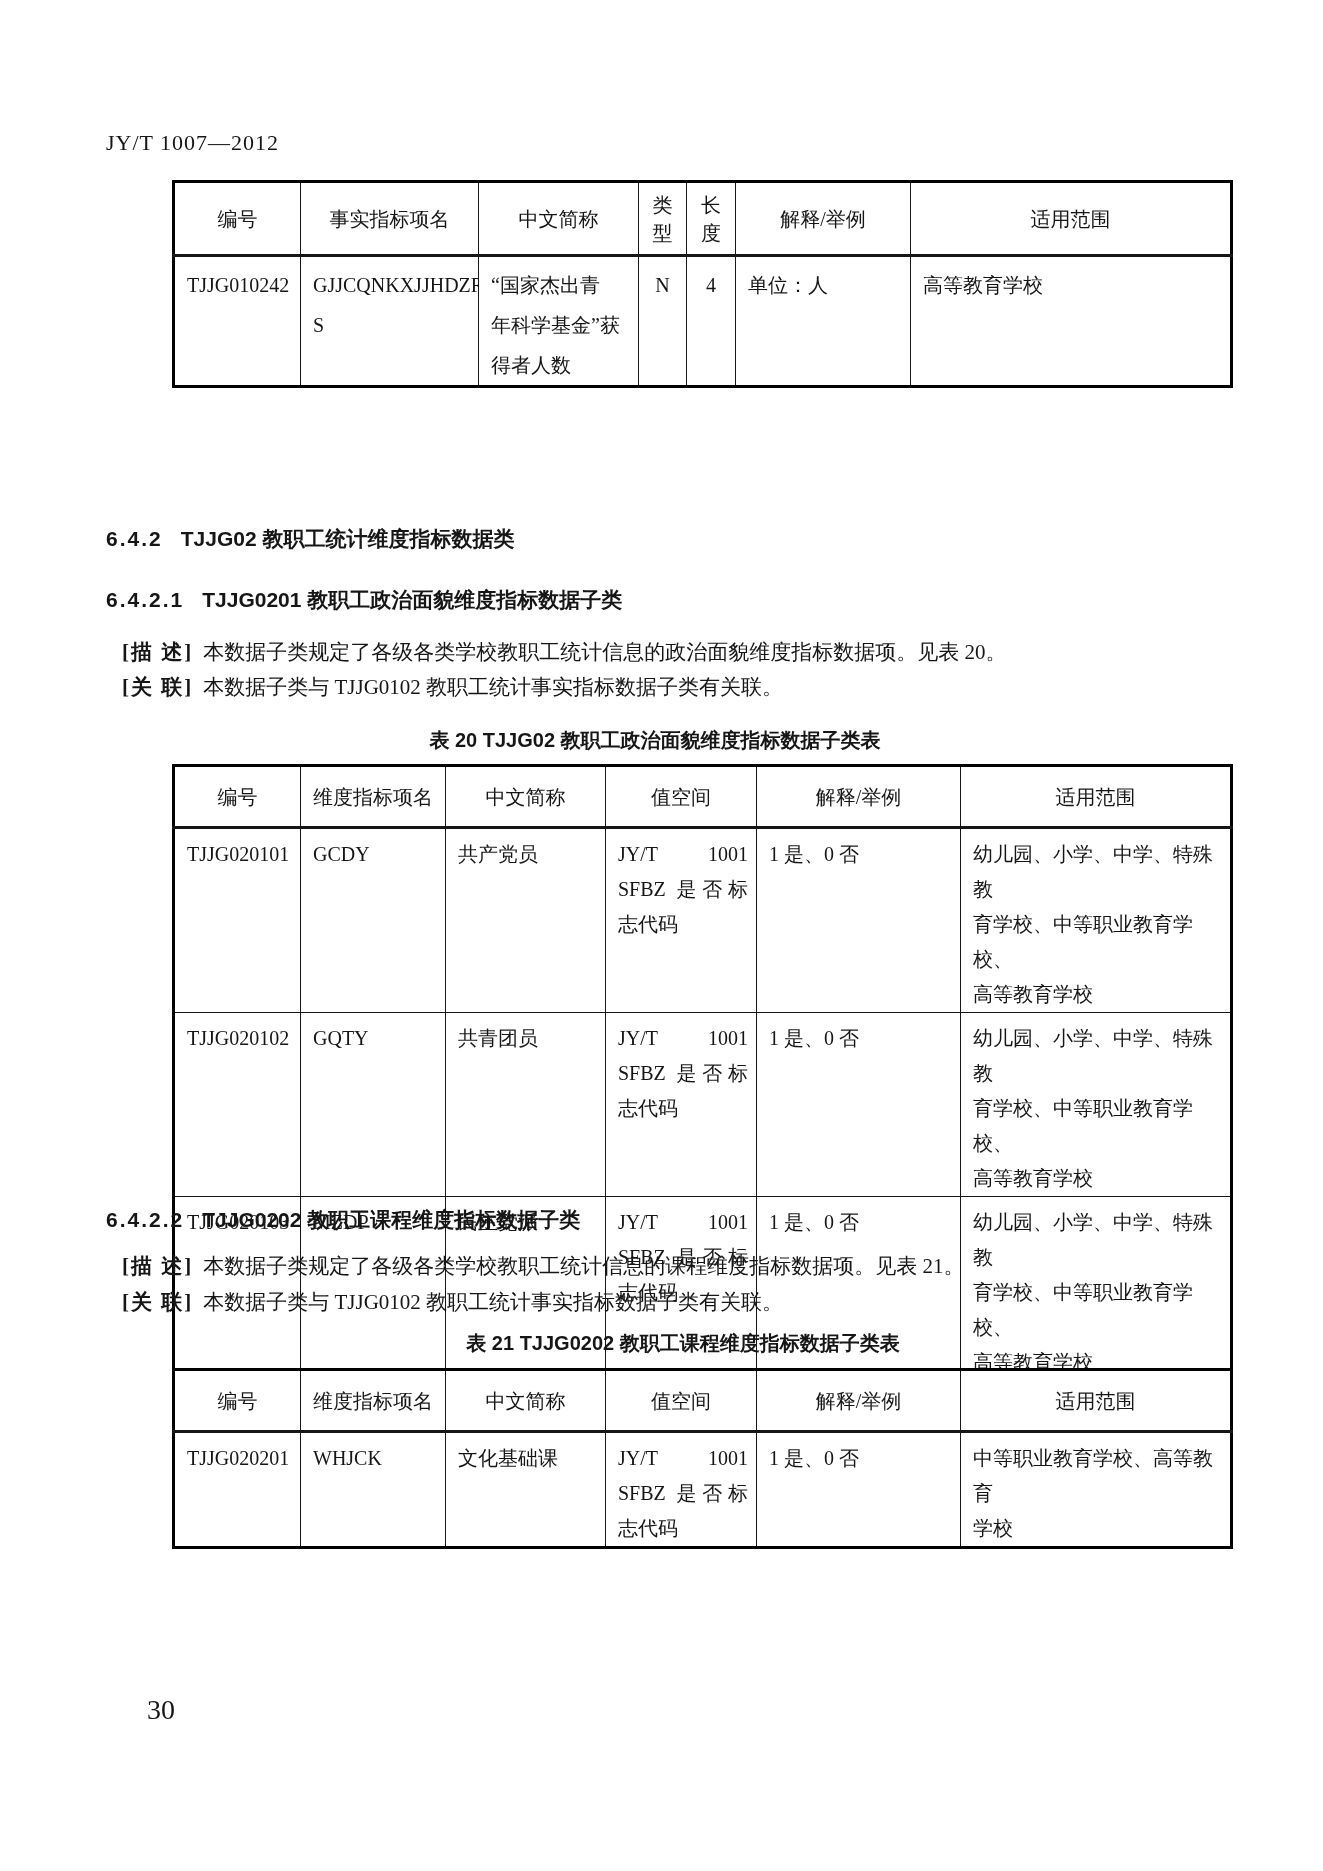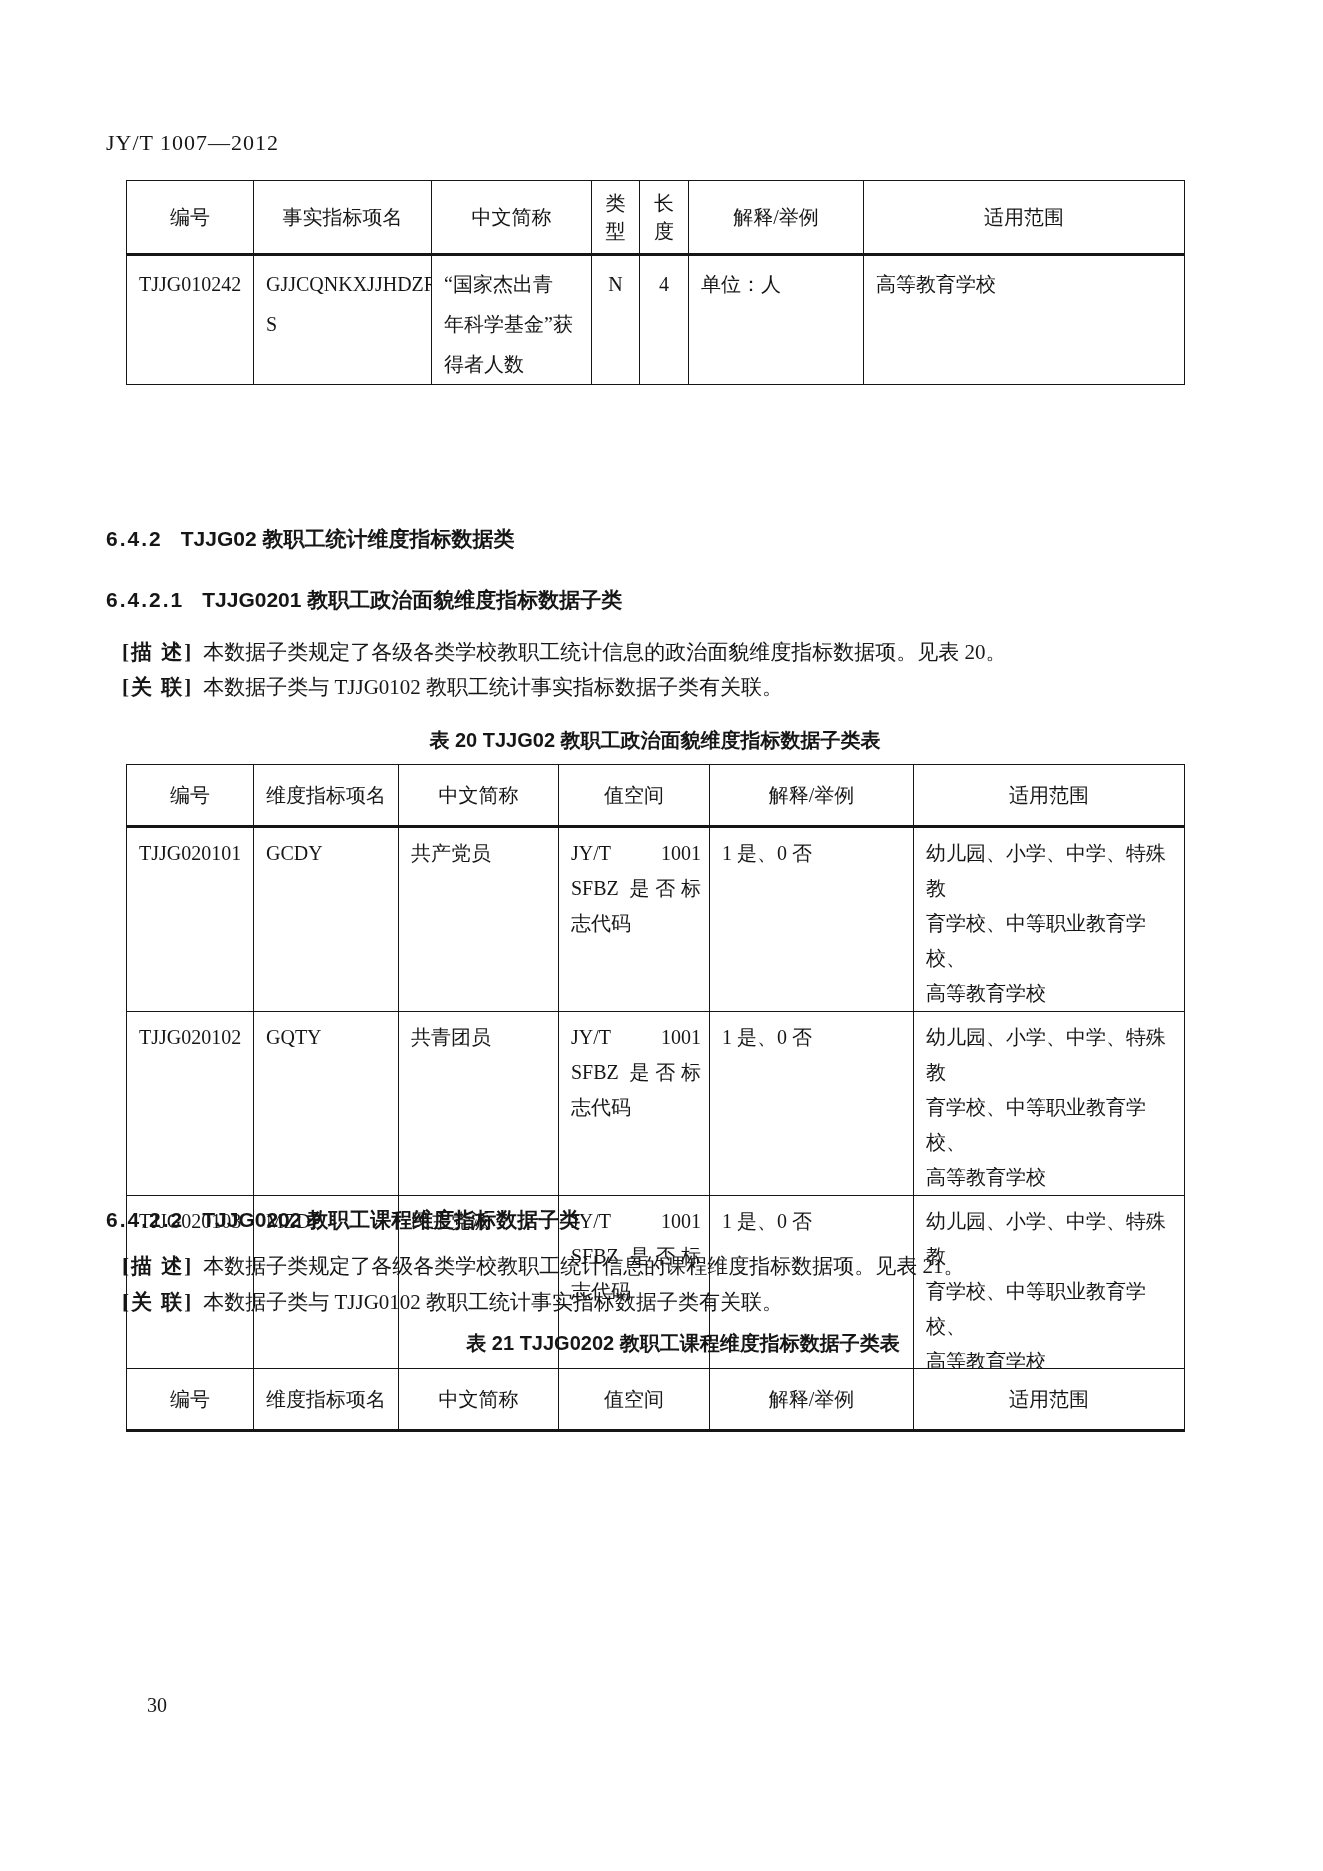--- a/index.html
+++ b/index.html
@@ -13,36 +13,36 @@
   .doc-code{left:106px;top:130px;font-size:22px;letter-spacing:1px;}
   
   .sec{font-family:"Liberation Sans","DejaVu Sans",sans-serif;font-weight:bold;font-size:21px;left:106px;white-space:nowrap;margin-top:8px;}
   .sec .sec-num{margin-right:18px;letter-spacing:2px;}
   
   .para{left:122px;font-size:21px;white-space:nowrap;}
   .para .plabel{font-weight:bold;margin-right:10px;letter-spacing:2px;}
   
   .caption{left:126px;width:1058px;text-align:center;font-family:"Liberation Sans","DejaVu Sans",sans-serif;font-weight:bold;font-size:20px;}
   
-  table{border-collapse:collapse;table-layout:fixed;border:1px solid #000000;background:#fff;}
+  table{border-collapse:collapse;table-layout:fixed;border:3px solid #000000;background:#fff;margin-left:46px;}
   th,td{border:1.5px solid #161616;overflow:hidden;font-size:20px;font-weight:normal;}
   thead th{border-bottom:3px solid #161616;text-align:center;vertical-align:middle;line-height:28px;padding:4px 2px;}
   tbody td{vertical-align:top;text-align:left;padding:8px 8px 0 12px;}
   td.center{text-align:center;padding-left:0;padding-right:0;}
   
   .t19 tbody tr{height:128px;}
   .t19 tbody td{line-height:40px;}
   .t19 thead tr{height:74px;}
   
   .tdim tbody tr{height:113px;}
   .tdim tbody td{line-height:35px;}
   .tdim thead tr{height:62px;}
   .vs1{display:flex;justify-content:space-between;}
   .vs2{text-align:justify;text-align-last:justify;}
-  .page-num{left:147px;top:1694px;font-size:20px;}
+  .page-num{left:147px;top:1694px;font-size:28px;}
 </style>
 </head>
 <body>
 
 <div class="abs doc-code">JY/T 1007—2012</div>
 
 <table class="abs t19" style="left:126px;top:180px;width:1058px;">
   <colgroup>
     <col style="width:127px">
       <col style="width:178px">
@@ -211,16 +211,34 @@
     <tr>
       <th>编号</th>
       <th>维度指标项名</th>
       <th>中文简称</th>
       <th>值空间</th>
       <th>解释/举例</th>
       <th>适用范围</th>
     </tr>
   </thead>
   <tbody>
+    <tr>
+      <td>TJJG020201</td>
+      <td>WHJCK</td>
+      <td>文化基础课</td>
+      <td>
+        <div class="vs1">
+            <span>JY/T</span>
+            <span>1001</span>
+          </div>
+        <div class="vs2">SFBZ 是否标</div>
+        <div>志代码</div>
+      </td>
+      <td>1 是、0 否</td>
+      <td>
+        <div>中等职业教育学校、高等教育</div>
+        <div>学校</div>
+      </td>
+    </tr>
   </tbody>
 </table>
 
 <div class="abs page-num">30</div>
 
 </body></html>

